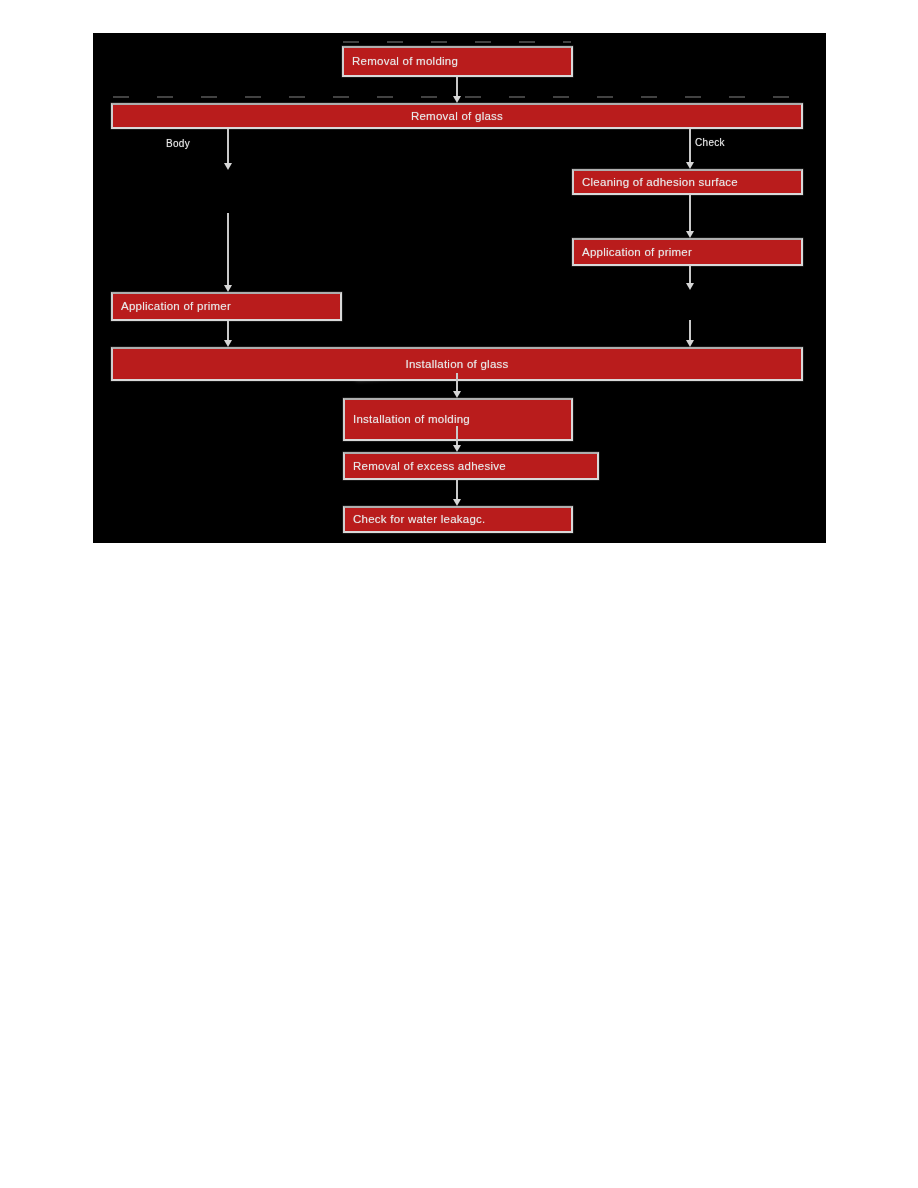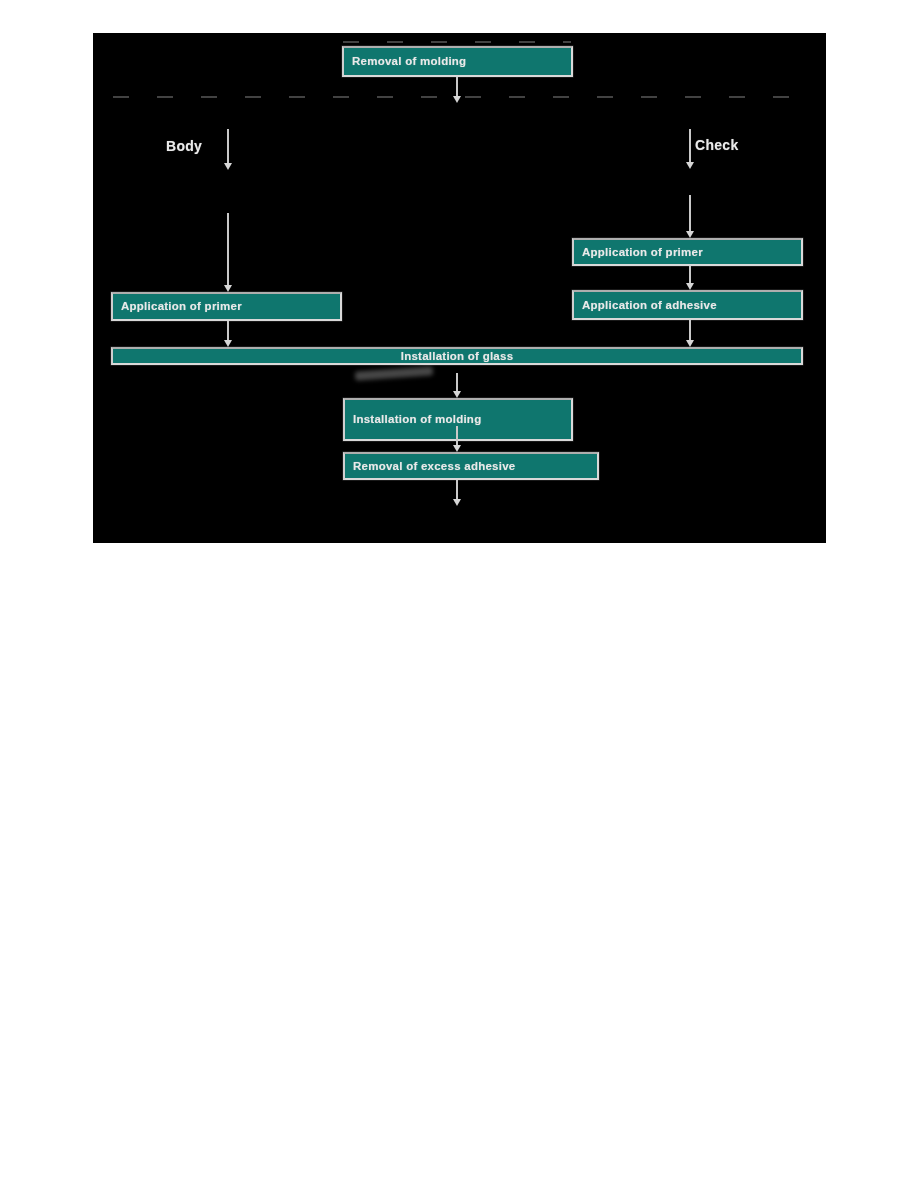--- a/index.html
+++ b/index.html
@@ -19,41 +19,41 @@
     position: absolute;
     left: 93px;
     top: 33px;
     width: 733px;
     height: 510px;
     background: #000000;
   }
   .fbox {
     position: absolute;
     box-sizing: border-box;
-    background: #0f766e;
+    background: #b91c1c;
     border: 2px solid #d9d9d9;
     border-top-color: #aeaeae;
     border-left-color: #cfcfcf;
     box-shadow: 0 0 0 0.5px rgba(200,200,200,0.25);
     color: #e9e9e9;
     font-size: 11.5px;
-    font-weight: bold;
+    font-weight: normal;
     letter-spacing: 0.25px;
     line-height: 1.45;
     display: flex;
     align-items: center;
     padding: 0 8px;
     text-shadow: 0 0 1px rgba(235,235,235,0.45);
   }
   .fbox.center-text { justify-content: center; text-align: center; }
   .branch-label {
     position: absolute;
     color: #eaeaea;
-    font-size: 14px;
-    font-weight: bold;
+    font-size: 10px;
+    font-weight: normal;
     letter-spacing: 0.3px;
     text-shadow: 0 0 1px rgba(235,235,235,0.45);
   }
   .arrow {
     position: absolute;
     width: 2px;
     background: #c9c9c9;
   }
   .arrow::after {
     content: "";
@@ -89,52 +89,54 @@
   <div class="canvas">
 
     <div class="scan-dashes" style="left:250px; top:8px; width:228px;"></div>
     <div class="scan-dashes" style="left:20px; top:63px; width:688px;"></div>
     <div class="scan-smudge" style="left:262px; top:336px; width:78px; height:9px;"></div>
 
     <div class="fbox" style="left:249px; top:13px; width:231px; height:31px;">Removal of molding</div>
 
     <div class="arrow" style="left:363px; top:44px; height:19px;"></div>
 
+    <div class="fbox center-text" style="left:18px; top:70px; width:692px; height:26px;">Removal of glass</div>
 
     <div class="branch-label" style="left:73px; top:105px;">Body</div>
     <div class="branch-label" style="left:602px; top:104px;">Check</div>
 
     <div class="arrow" style="left:134px; top:96px; height:34px;"></div>
     <div class="arrow" style="left:596px; top:96px; height:33px;"></div>
 
 
     <div class="arrow" style="left:134px; top:180px; height:72px;"></div>
 
     <div class="fbox" style="left:18px; top:259px; width:231px; height:29px;">Application of primer</div>
 
     <div class="arrow" style="left:134px; top:288px; height:19px;"></div>
 
+    <div class="fbox" style="left:479px; top:136px; width:231px; height:26px;">Cleaning of adhesion surface</div>
 
     <div class="arrow" style="left:596px; top:162px; height:36px;"></div>
 
     <div class="fbox" style="left:479px; top:205px; width:231px; height:28px;">Application of primer</div>
 
     <div class="arrow" style="left:596px; top:233px; height:17px;"></div>
 
-    <div class="fbox" style="left:479px; top:257px; width:231px; height:30px;">Application of adhesive</div>
 
     <div class="arrow" style="left:596px; top:287px; height:20px;"></div>
 
-    <div class="fbox center-text" style="left:18px; top:314px; width:692px; height:18px;">Installation of glass</div>
+    <div class="fbox center-text" style="left:18px; top:314px; width:692px; height:34px;">Installation of glass</div>
 
     <div class="arrow" style="left:363px; top:340px; height:18px;"></div>
 
     <div class="fbox" style="left:250px; top:365px; width:230px; height:43px;">Installation of molding</div>
 
     <div class="arrow" style="left:363px; top:393px; height:19px;"></div>
 
     <div class="fbox" style="left:250px; top:419px; width:256px; height:28px;">Removal of excess adhesive</div>
 
     <div class="arrow" style="left:363px; top:447px; height:19px;"></div>
 
+    <div class="fbox" style="left:250px; top:473px; width:230px; height:27px;">Check for water leakagc.</div>
 
   </div>
 </div>
 
 </body></html>

